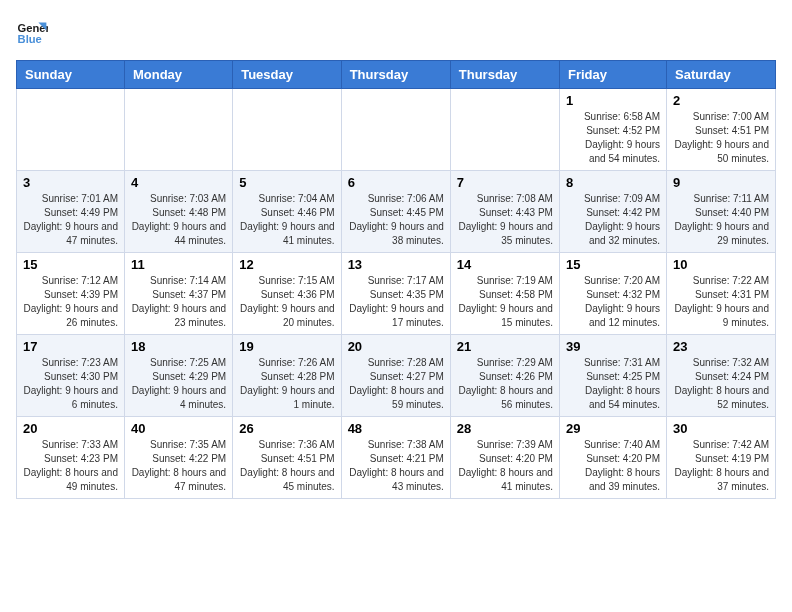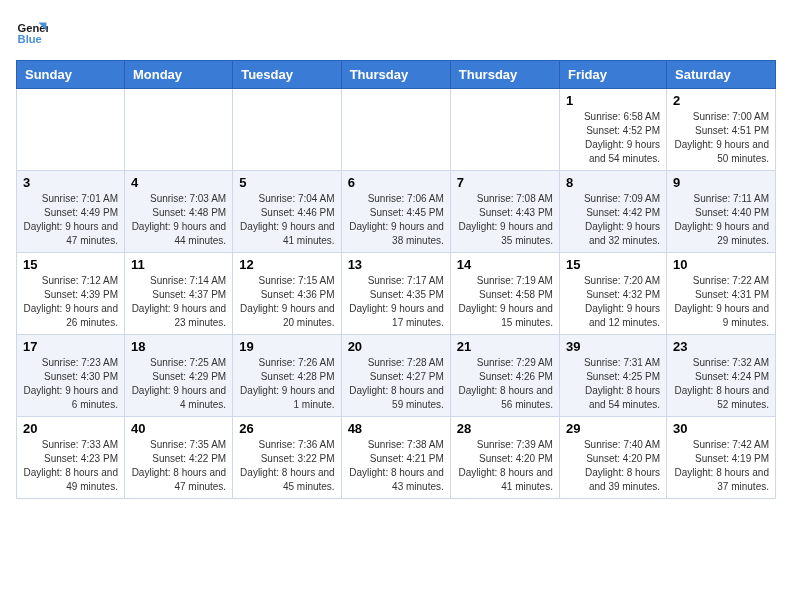--- a/index.html
+++ b/index.html
@@ -277,21 +277,21 @@
         </td>
         <td>
           <span class="day-num">40</span>
           <div class="day-info">Sunrise: 7:35 AM
 Sunset: 4:22 PM
 Daylight: 8 hours and 47 minutes.</div>
         </td>
         <td>
           <span class="day-num">26</span>
           <div class="day-info">Sunrise: 7:36 AM
-Sunset: 3:22 PM
+Sunset: 4:51 PM
 Daylight: 8 hours and 45 minutes.</div>
         </td>
         <td>
           <span class="day-num">48</span>
           <div class="day-info">Sunrise: 7:38 AM
 Sunset: 4:21 PM
 Daylight: 8 hours and 43 minutes.</div>
         </td>
         <td>
           <span class="day-num">28</span>

